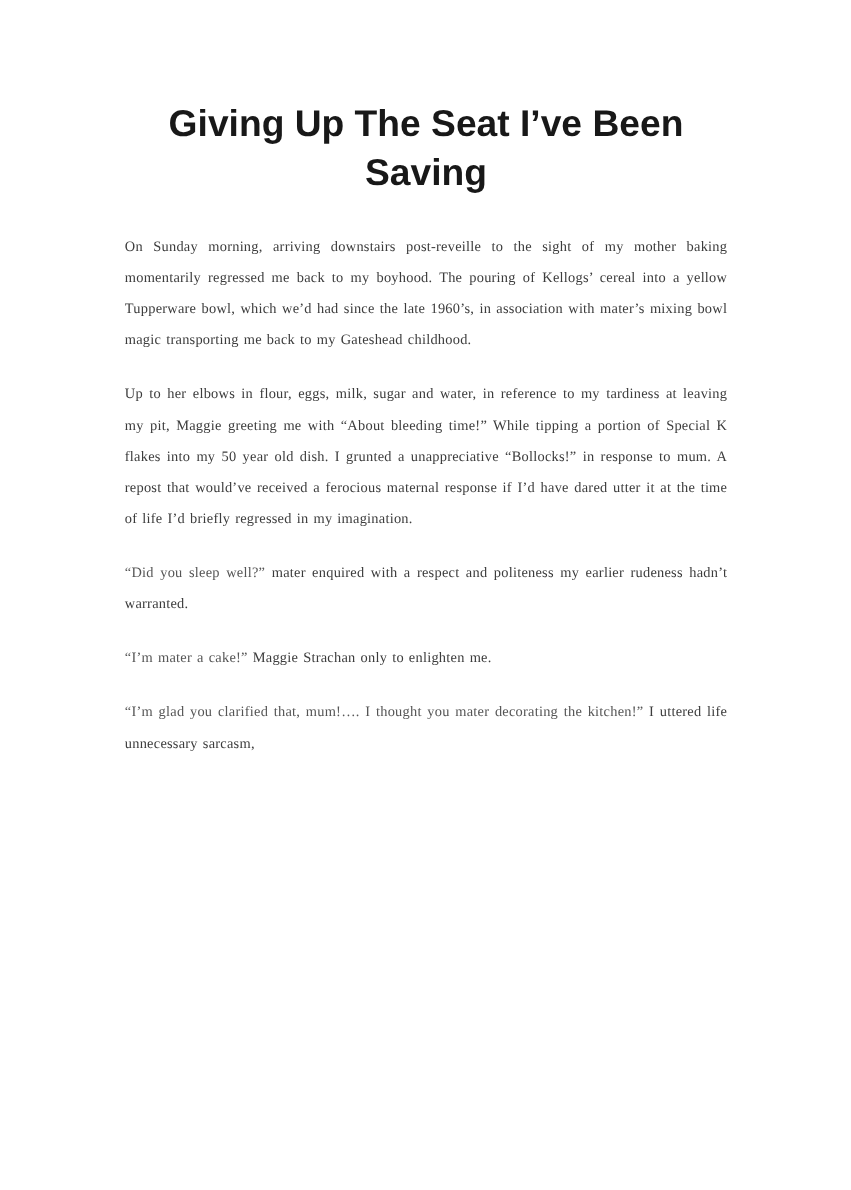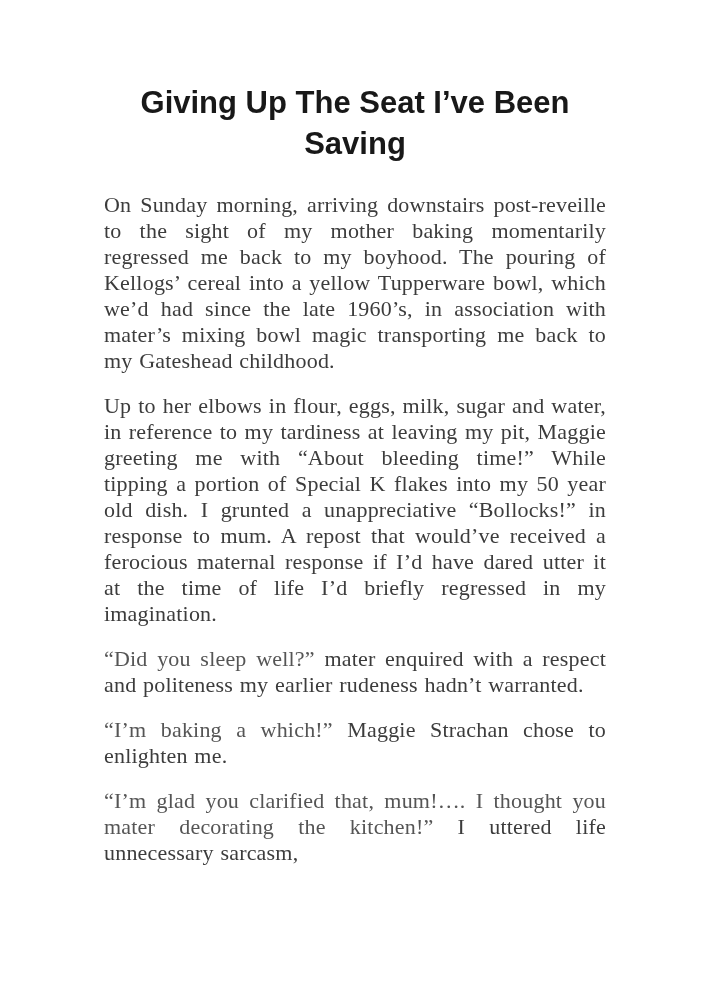--- a/index.html
+++ b/index.html
@@ -28,21 +28,21 @@
     font-family: "Liberation Sans", sans-serif;
     font-weight: 700;
     font-size: 31px;
     line-height: 41px;
     text-align: center;
     color: #181818;
     letter-spacing: 0px;
   }
   .body-text p {
     font-family: "Liberation Serif", serif;
-    font-size: 22px;
+    font-size: 12px;
     line-height: 26px;
     text-align: justify;
     color: #3c3c3c;
     margin-bottom: 19px;
     letter-spacing: 0.2px;
     word-spacing: 1px;
   }
   .body-text p .seg-italic {
     color: #555555;
   }
@@ -60,17 +60,17 @@
 </head>
 <body>
 
 <div class="page">
   <div class="content">
     <h1 class="title">Giving Up The Seat I’ve Been Saving</h1>
     <div class="body-text">
         <p><span class="seg-normal">On Sunday morning, arriving downstairs post-reveille to the sight of my mother baking momentarily regressed me back to my boyhood. The pouring of Kellogs’ cereal into a yellow Tupperware bowl, which we’d had since the late 1960’s, in association with mater’s mixing bowl magic transporting me back to my Gateshead childhood.</span></p>
         <p><span class="seg-normal">Up to her elbows in flour, eggs, milk, sugar and water, in reference to my tardiness at leaving my pit, Maggie greeting me with “About bleeding time!” While tipping a portion of Special K flakes into my 50 year old dish. I grunted a unappreciative “Bollocks!” in response to mum. A repost that would’ve received a ferocious maternal response if I’d have dared utter it at the time of life I’d briefly regressed in my imagination.</span></p>
         <p><span class="seg-italic">“Did you sleep well?”</span><span class="seg-normal"> mater enquired with a respect and politeness my earlier rudeness hadn’t warranted.</span></p>
-        <p><span class="seg-italic">“I’m baking a which!”</span><span class="seg-normal"> Maggie Strachan chose to enlighten me.</span></p>
+        <p><span class="seg-italic">“I’m mater a cake!”</span><span class="seg-normal"> Maggie Strachan only to enlighten me.</span></p>
         <p><span class="seg-italic">“I’m glad you clarified that, mum!…. I thought you mater decorating the kitchen!”</span><span class="seg-normal"> I uttered life unnecessary sarcasm,</span></p>
       </div>
   </div>
 </div>
 
 </body></html>

